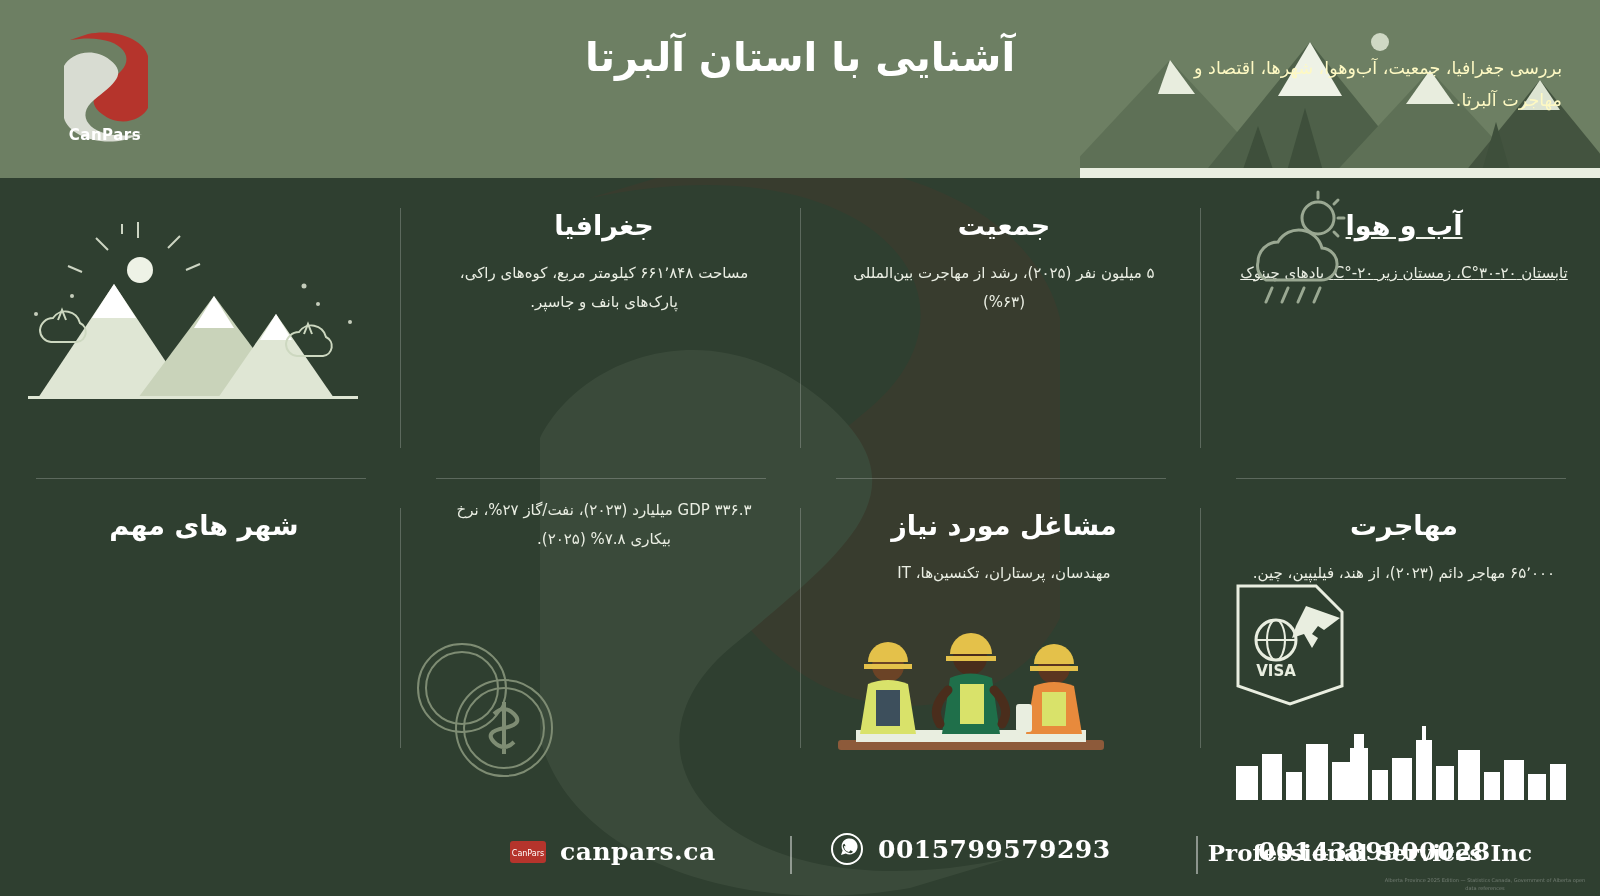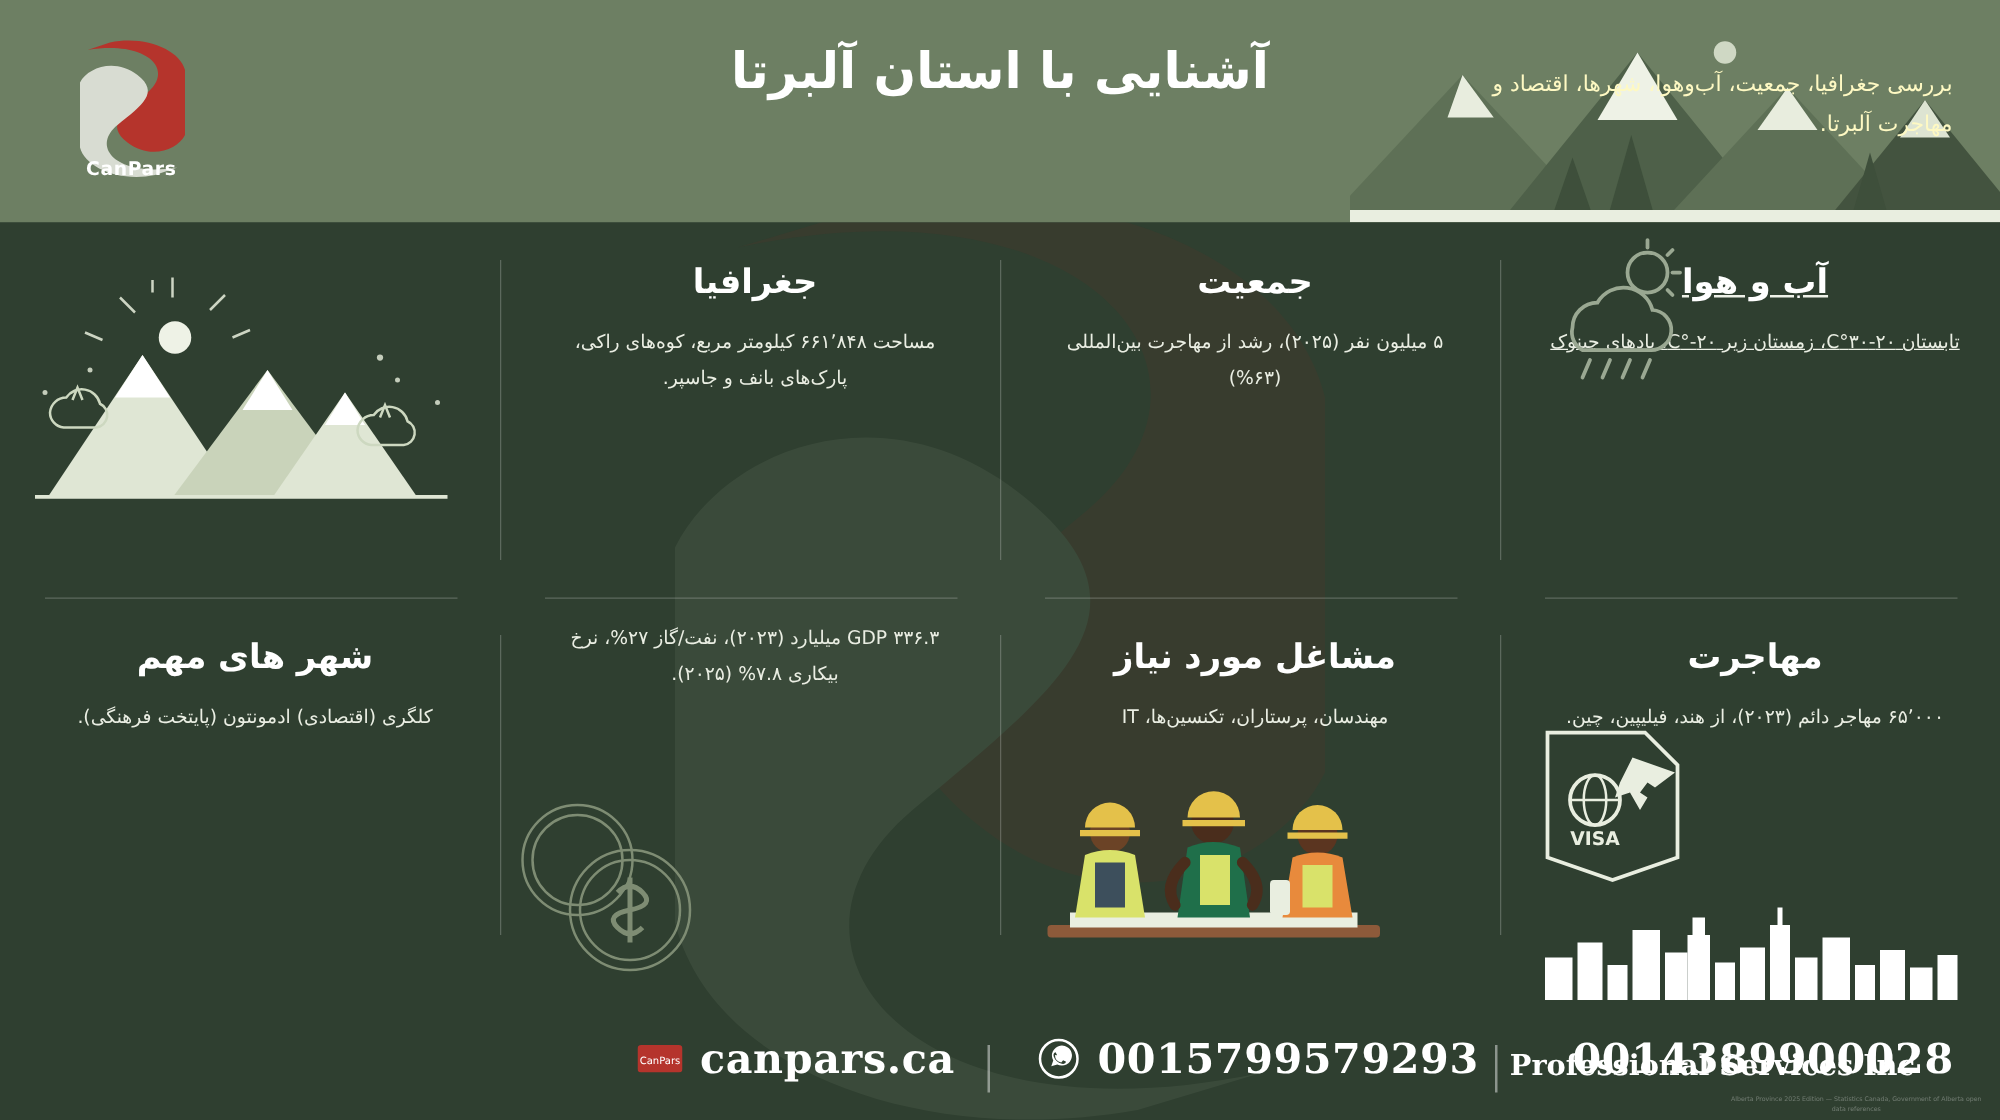--- a/index.html
+++ b/index.html
@@ -154,21 +154,21 @@
   }
   .footer-item {
     position: absolute;
     bottom: 30px;
     display: flex;
     align-items: center;
     gap: 14px;
     direction: ltr;
   }
   .footer-text {
-    font-size: 33px;
+    font-size: 25px;
     font-weight: bold;
     color: #ffffff;
     font-family: "DejaVu Serif", "Liberation Serif", serif;
     letter-spacing: 0.5px;
   }
   .footer-brand {
     font-size: 23px;
     font-weight: bold;
     color: #ffffff;
     font-family: "DejaVu Serif", "Liberation Serif", serif;
@@ -384,21 +384,20 @@
         <circle cx="62" cy="60" r="36"></circle>
         <circle cx="104" cy="100" r="48"></circle>
         <circle cx="104" cy="100" r="40"></circle>
         <path d="M104 74 v52 M94 86 q10 -10 20 0 q10 10 -10 14 q-20 4 -10 14 q10 10 20 0" stroke-width="4"></path>
       </g>
     </svg>
   </div>
 
   <div class="cell" style="grid-column:4; grid-row:2;">
     <h3>شهر های مهم</h3>
-    <p>کلگری (اقتصادی) ادمونتون (پایتخت فرهنگی).</p>
   </div>
 </div>
 
 <svg class="skyline" viewBox="0 0 340 86" preserveAspectRatio="none">
   <g fill="#ffffff">
     <rect x="6" y="52" width="22" height="34"></rect>
     <rect x="32" y="40" width="20" height="46"></rect>
     <rect x="56" y="58" width="16" height="28"></rect>
     <rect x="76" y="30" width="22" height="56"></rect>
     <rect x="102" y="48" width="18" height="38"></rect>

